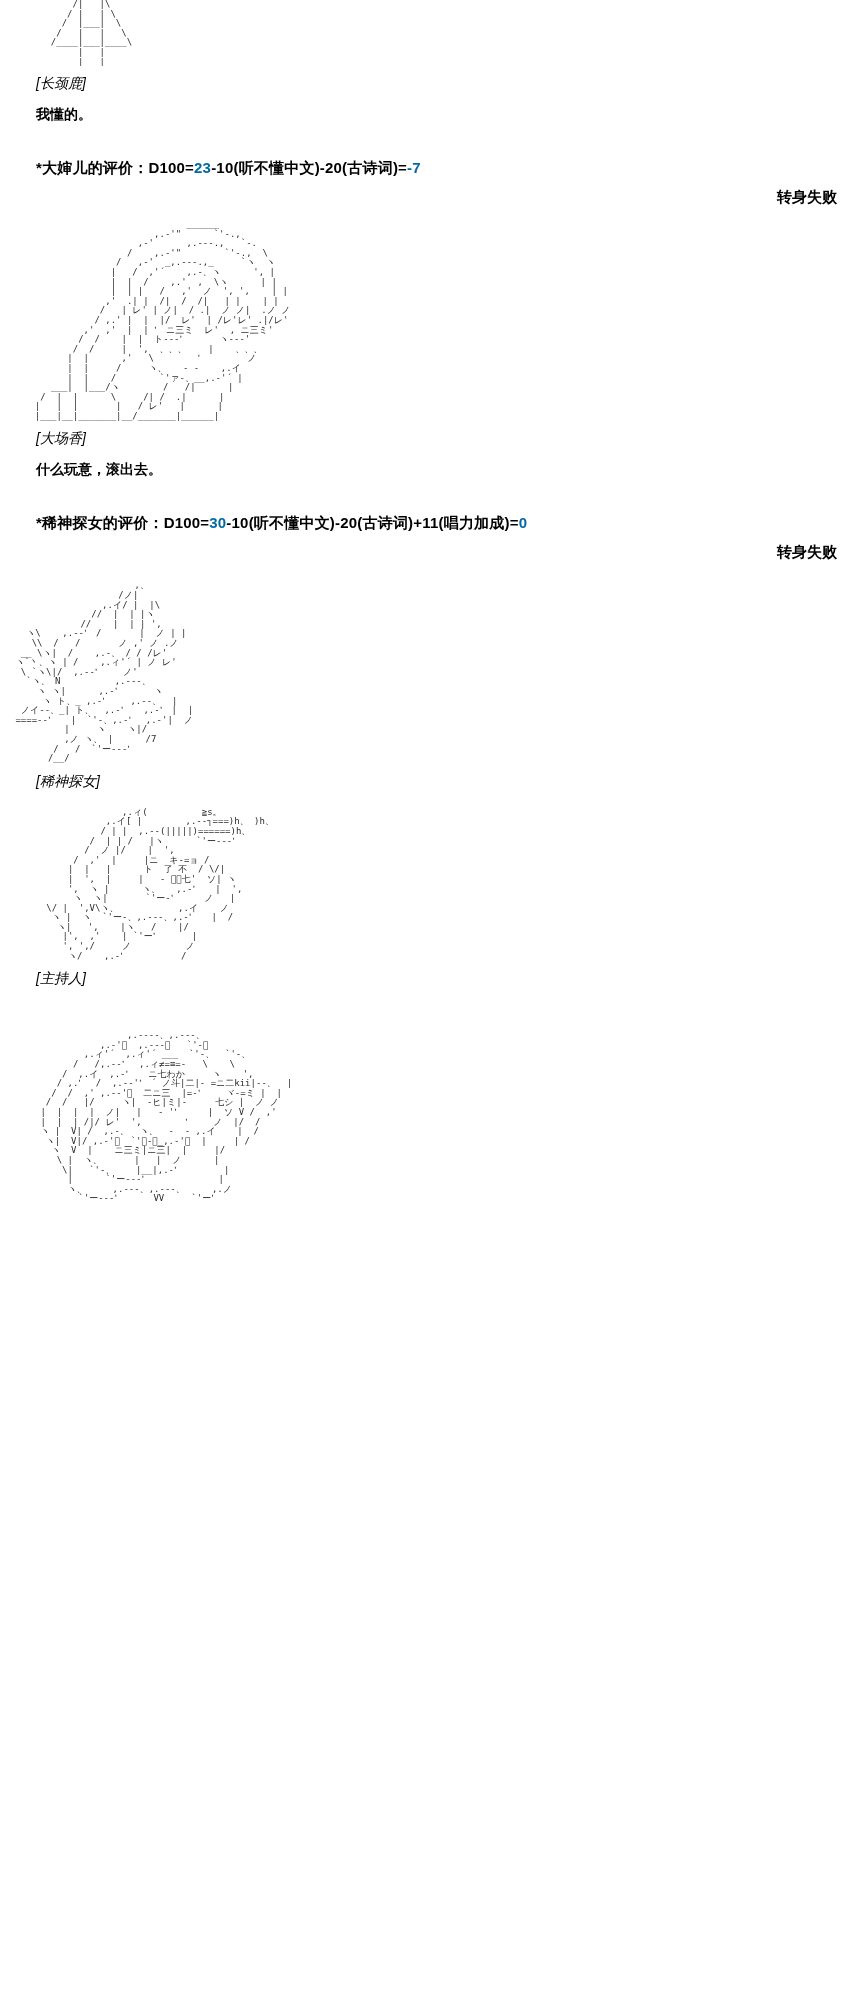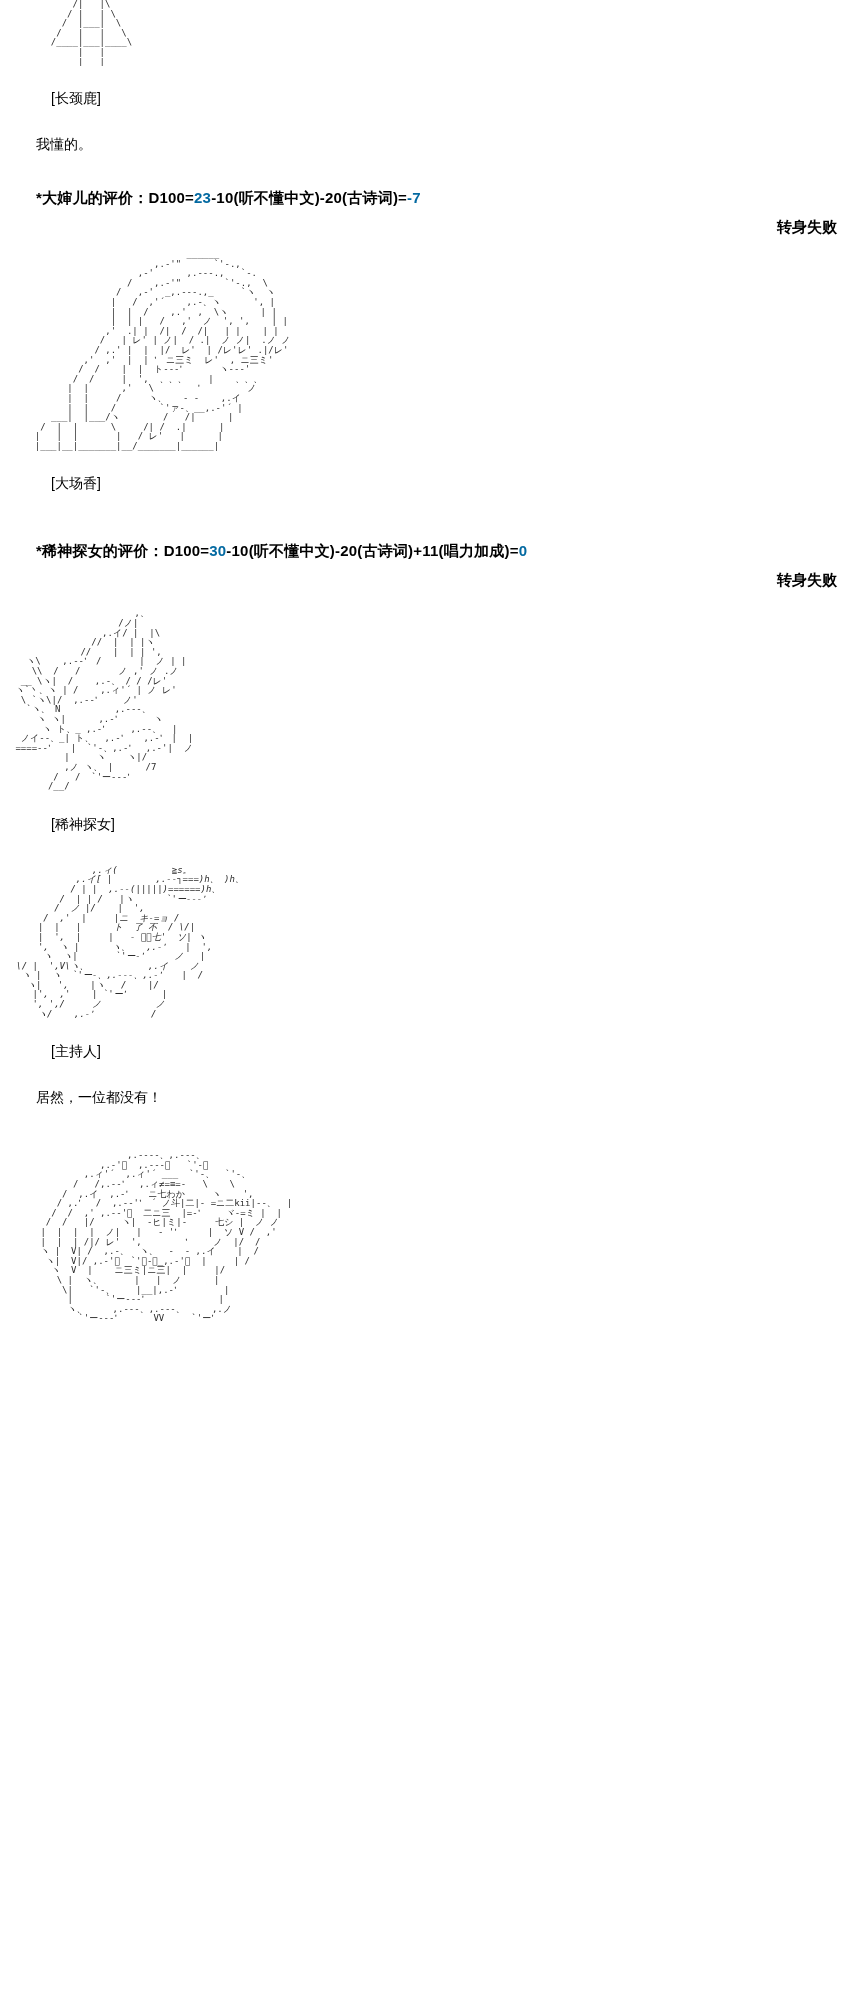--- a/index.html
+++ b/index.html
@@ -19,29 +19,31 @@
     box-sizing: border-box;
   }
   .block {
     padding-left: 36px;
     padding-right: 20px;
   }
   .speaker {
     font-size: 14px;
     line-height: 22px;
     color: #000;
-    margin: 15px;
+    margin: 0;
     padding-top: 6px;
+    font-style: italic;
   }
   .line {
     font-size: 14px;
     line-height: 24px;
     color: #000;
     margin: 0;
     padding-top: 8px;
+    font-weight: bold;
   }
   .rating {
     font-size: 15px;
     font-weight: bold;
     line-height: 24px;
     margin: 0;
     padding-top: 30px;
     letter-spacing: 0.2px;
   }
   .rating .num {
@@ -65,21 +67,21 @@
     padding: 0;
     letter-spacing: 0px;
     overflow: hidden;
   }
   .aa-wrap {
     overflow: hidden;
   }
   .aa-1 { padding-left: 40px; height: 66px; }
   .aa-2 { padding-left: 24px; padding-top: 12px; }
   .aa-3 { padding-left: 10px; padding-top: 18px; }
-  .aa-4 { padding-top: 16px; font-style: italic; }
+  .aa-4 { padding-left: 30px; padding-top: 16px; }
   .aa-5 { padding-left: 35px; padding-top: 20px; }
   .spacer-md { height: 22px; }
 </style>
 </head>
 <body>
 
 <div class="page">
 
   <div class="aa-wrap aa-1">
     <pre class="aa">      /|   |\
@@ -120,20 +122,21 @@
         |  |     /     ヽ、   ‐ ‐    ,.イ
         |  |    /        `'ァ-、__,.-'´ |
      ___|  |___/ヽ        /   /|      |
    /  |  |      \     /| /  .|      |
   |   |  |       |   / レ'   |      |
   |___|__|_______|__/_______|______|</pre>
   </div>
 
   <div class="block">
     <p class="speaker">[大场香]</p>
+    <p class="line">什么玩意，滚出去。</p>
   </div>
 
   <div class="block">
     <p class="rating"><span>*稀神探女的评价：D100=</span><span class="num">30</span><span>-10(听不懂中文)-20(古诗词)+11(唱力加成)=</span><span class="num">0</span></p>
     <p class="result">转身失败</p>
   </div>
 
   <div class="aa-wrap aa-3">
     <pre class="aa">                       ,、
                     /ノ|
@@ -174,21 +177,20 @@
    \/ |  ',V\ヽ、           ,.イ    ノ
     ヽ |  ヽ  `'ー-、,.-‐-、,.-'゙  |  /
      ヽ|   ',    |ヽ   /    |/
       |',  ,'    | `'ー'゙     |
       ', ',/     ノ          ノ
        ヽ/    ,.-'゙         /</pre>
   </div>
 
   <div class="block">
     <p class="speaker">[主持人]</p>
-    <p class="line">居然，一位都没有！</p>
   </div>
 
   <div class="spacer-md"></div>
 
   <div class="aa-wrap aa-5">
     <pre class="aa">                 ,.-‐‐-、,.-‐-、
             ,.-'゙  ,.-‐-、   `'-、
          ,.ィ'´  ,.ィ'´ ___  `'-、  `'-、
        /   /,.-‐'゙ ,.ィ≠=≡=-   \    \
      /  ,.イ  ,.-'゙  ニ七わか     ヽ    ',

